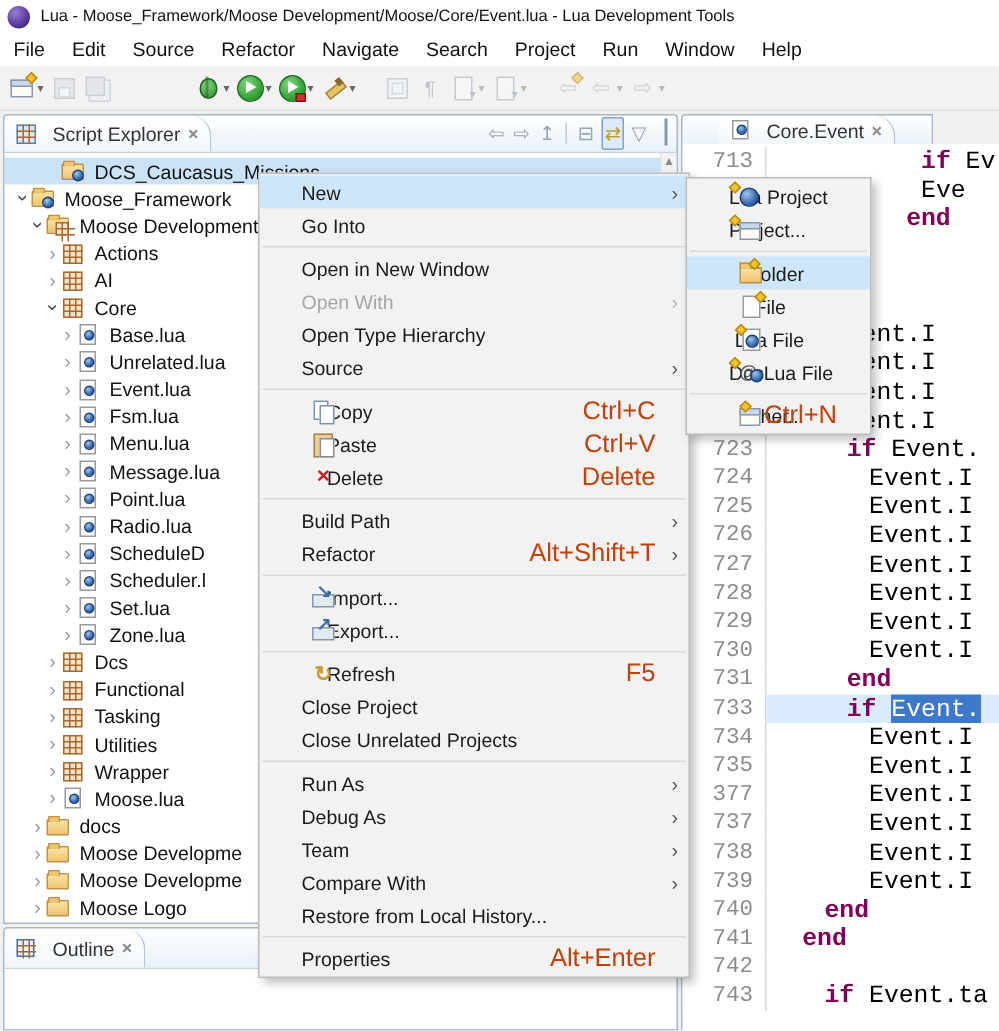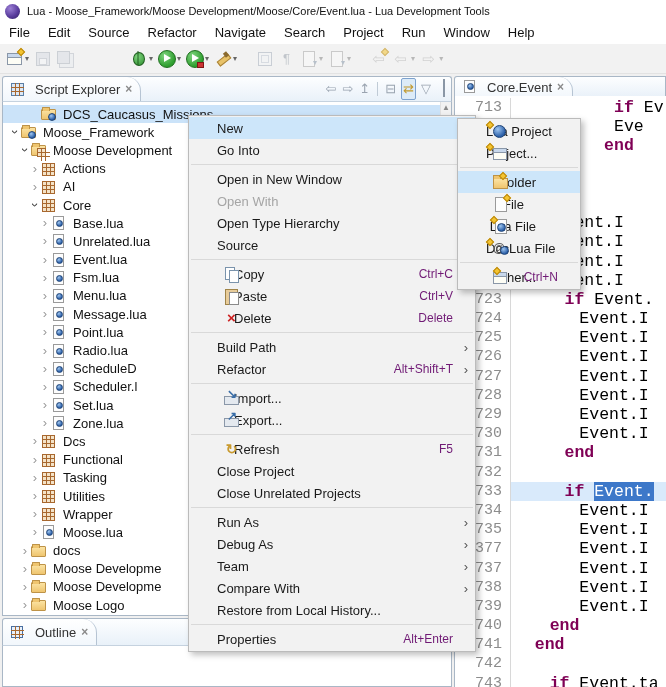--- a/index.html
+++ b/index.html
@@ -85,21 +85,21 @@
   .ct { flex:1; white-space:pre; padding-left:4px; color:#000; }
   .code-row.cur .ct { background:#D9EAFB; }
   .kw { color:#7F0055; font-weight:bold; }
   .selseg { background:#3D78C9; color:#FFFFFF; }
 
   
   .cmenu { position:absolute; background:#F2F2F2; border:1px solid #BBBBBB; box-shadow:3px 3px 6px rgba(0,0,0,.25); z-index:200; padding:1px 0; }
   .cm-item { position:relative; height:22px; display:flex; align-items:center; padding-left:28px; padding-right:44px; font-size:13px; color:#1a1a1a; white-space:nowrap; }
   .cm-item.hl { background:#CDE6FA; }
   .cm-item.dis { color:#A5A5A5; }
-  .cm-short { position:absolute; right:22px; font-size:12px; color:#701a75; }
+  .cm-short { position:absolute; right:22px; font-size:17px; color:#c2410c; }
   .cm-arrow { position:absolute; right:7px; color:#555; font-size:13px; }
   .cm-item.dis .cm-arrow { color:#B5B5B5; }
   .cm-sep { border-top:1px solid #D9D9D9; margin:3px 2px; }
   .cm-ico { position:absolute; left:6px; width:17px; height:16px; }
 
   
   .mi { position:relative; width:17px; height:16px; }
   .mi.copy::before { content:""; position:absolute; left:2px; top:1px; width:8px; height:11px; background:#FFF; border:1px solid #7A93AC; }
   .mi.copy::after { content:""; position:absolute; left:6px; top:4px; width:8px; height:11px; background:#FFF; border:1px solid #7A93AC; }
   .mi.paste::before { content:""; position:absolute; left:2px; top:1px; width:11px; height:14px; background:#E8CC9A; border:1px solid #A08448; }
@@ -455,21 +455,21 @@
   <div class="view-tab" style="height:26px;">
     <span class="tico" style="width:15px; flex:0 0 15px;">
         <span class="gridb" style="background:#E8F0FA;border-color:#4A6FA0;width:12px;height:12px;"></span>
       </span>
     <span class="vt-label">Outline</span>
     <span class="close-x">×</span>
   </div>
 </div>
 <div class="view-body outline-body" style="left:2px; top:646px; width:450px; height:41px;"></div>
 
-<div class="view-tabbar" style="left:454px; top:76px; width:212px; height:22px; border-radius:3px 0 0 0;">
+<div class="view-tabbar" style="left:454px; top:76px; width:168px; height:22px; border-radius:3px 0 0 0;justify-content:center;">
   <div class="view-tab">
     <span class="tico" style="width:15px; flex:0 0 15px; height:15px;">
         <span class="pagei" style="height:13px;"></span>
         <span class="dot" style="top:3px;"></span>
       </span>
     <span class="vt-label">Core.Event</span>
     <span class="close-x">×</span>
   </div>
 </div>
 <div class="editor-body">
@@ -543,24 +543,20 @@
         <div class="ct" style="padding-left: calc(6.5ch + 4px);"><span>Event.I</span></div>
       </div>
       <div class="code-row">
         <div class="ln">730</div>
         <div class="ct" style="padding-left: calc(6.5ch + 4px);"><span>Event.I</span></div>
       </div>
       <div class="code-row">
         <div class="ln">731</div>
         <div class="ct" style="padding-left: calc(5ch + 4px);"><span class="kw">end</span></div>
       </div>
-      <div class="code-row">
-        <div class="ln">732</div>
-        <div class="ct" style="padding-left: calc(0ch + 4px);"></div>
-      </div>
       <div class="code-row cur">
         <div class="ln">733</div>
         <div class="ct" style="padding-left: calc(5ch + 4px);"><span class="kw">if</span><span> </span><span class="selseg">Event.</span></div>
       </div>
       <div class="code-row">
         <div class="ln">734</div>
         <div class="ct" style="padding-left: calc(6.5ch + 4px);"><span>Event.I</span></div>
       </div>
       <div class="code-row">
         <div class="ln">735</div>
@@ -594,21 +590,21 @@
         <div class="ln">742</div>
         <div class="ct" style="padding-left: calc(0ch + 4px);"></div>
       </div>
       <div class="code-row">
         <div class="ln">743</div>
         <div class="ct" style="padding-left: calc(3.5ch + 4px);"><span class="kw">if</span><span> Event.ta</span></div>
       </div>
     </div>
 </div>
 
-<div class="cmenu" id="ctxmenu" style="left:172px; top:115px; width:288px;margin-left:16px;">
+<div class="cmenu" id="ctxmenu" style="left:172px; top:115px; width:288px;">
     <div class="cm-item hl">
       <span>New</span>
       <span class="cm-arrow">›</span>
     </div>
     <div class="cm-item">
       <span>Go Into</span>
     </div>
     <div class="cm-sep"></div>
     <div class="cm-item">
       <span>Open in New Window</span>

